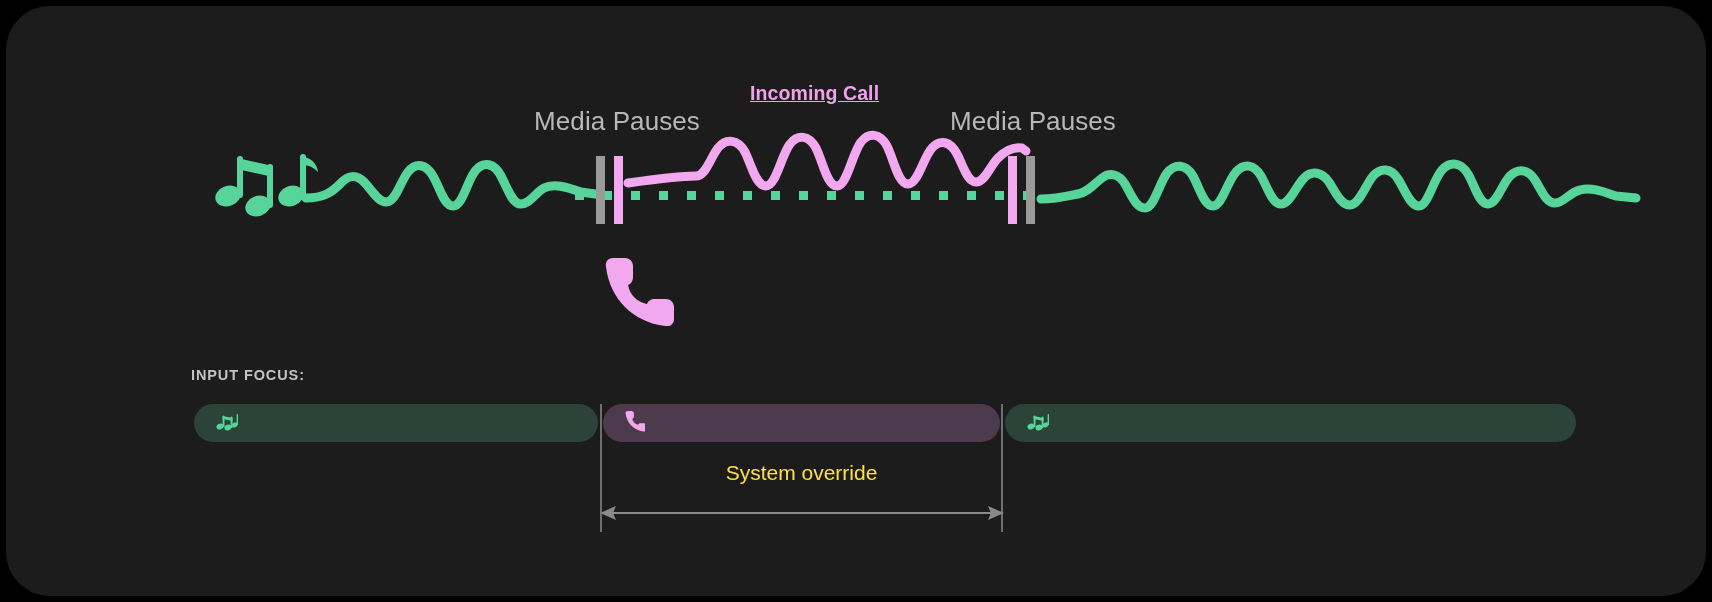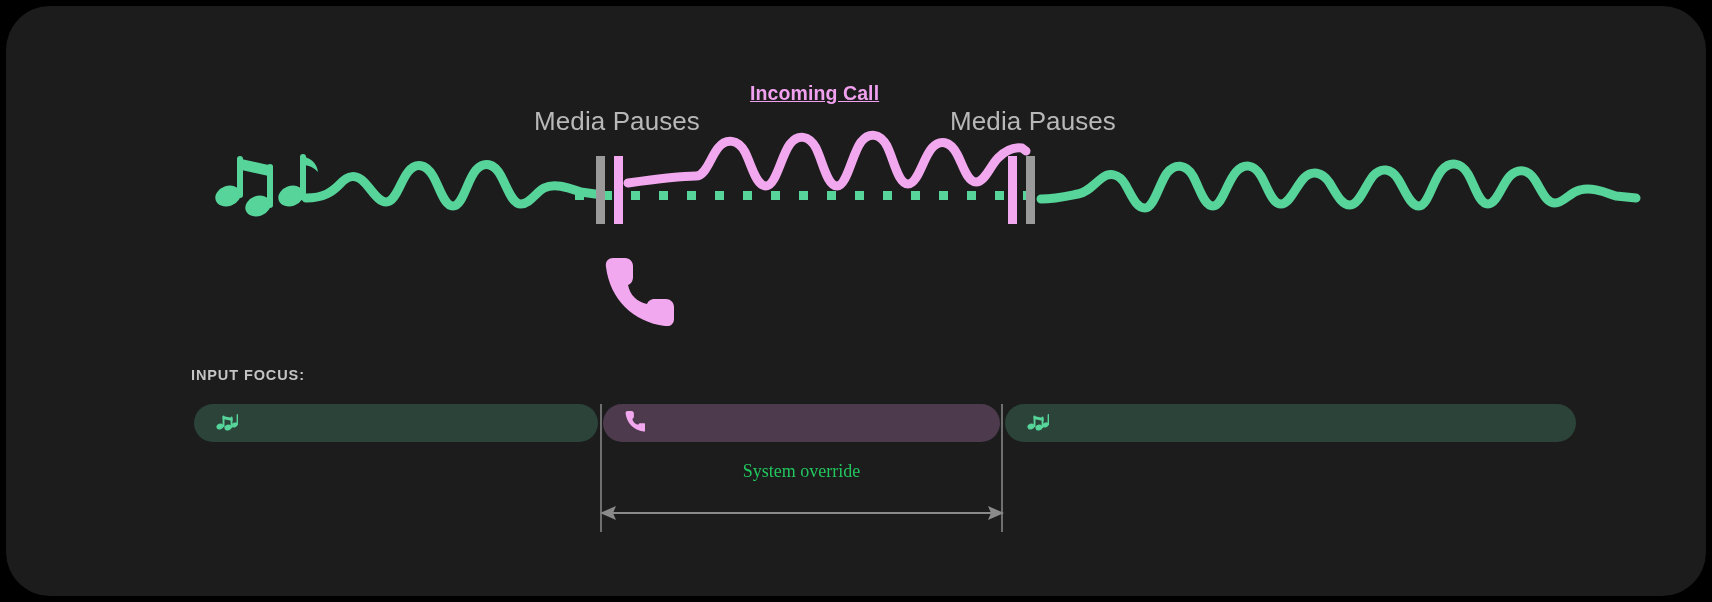--- a/index.html
+++ b/index.html
@@ -116,23 +116,22 @@
   }
   #guide-left  { left: 594px; }
   #guide-right { left: 995px; }
 
   #override-label {
     position: absolute;
     left: 597px;
     top: 120px;
     width: 397px;
     text-align: center;
-    color: #22c55e;
-    font-size: 18px;
-    font-family: Liberation Serif, serif;
+    color: #fde047;
+    font-size: 21px;
   }
 
   #override-arrow {
     position: absolute;
     left: 594px;
     top: 160px;
   }
 </style>
 </head>
 <body>

